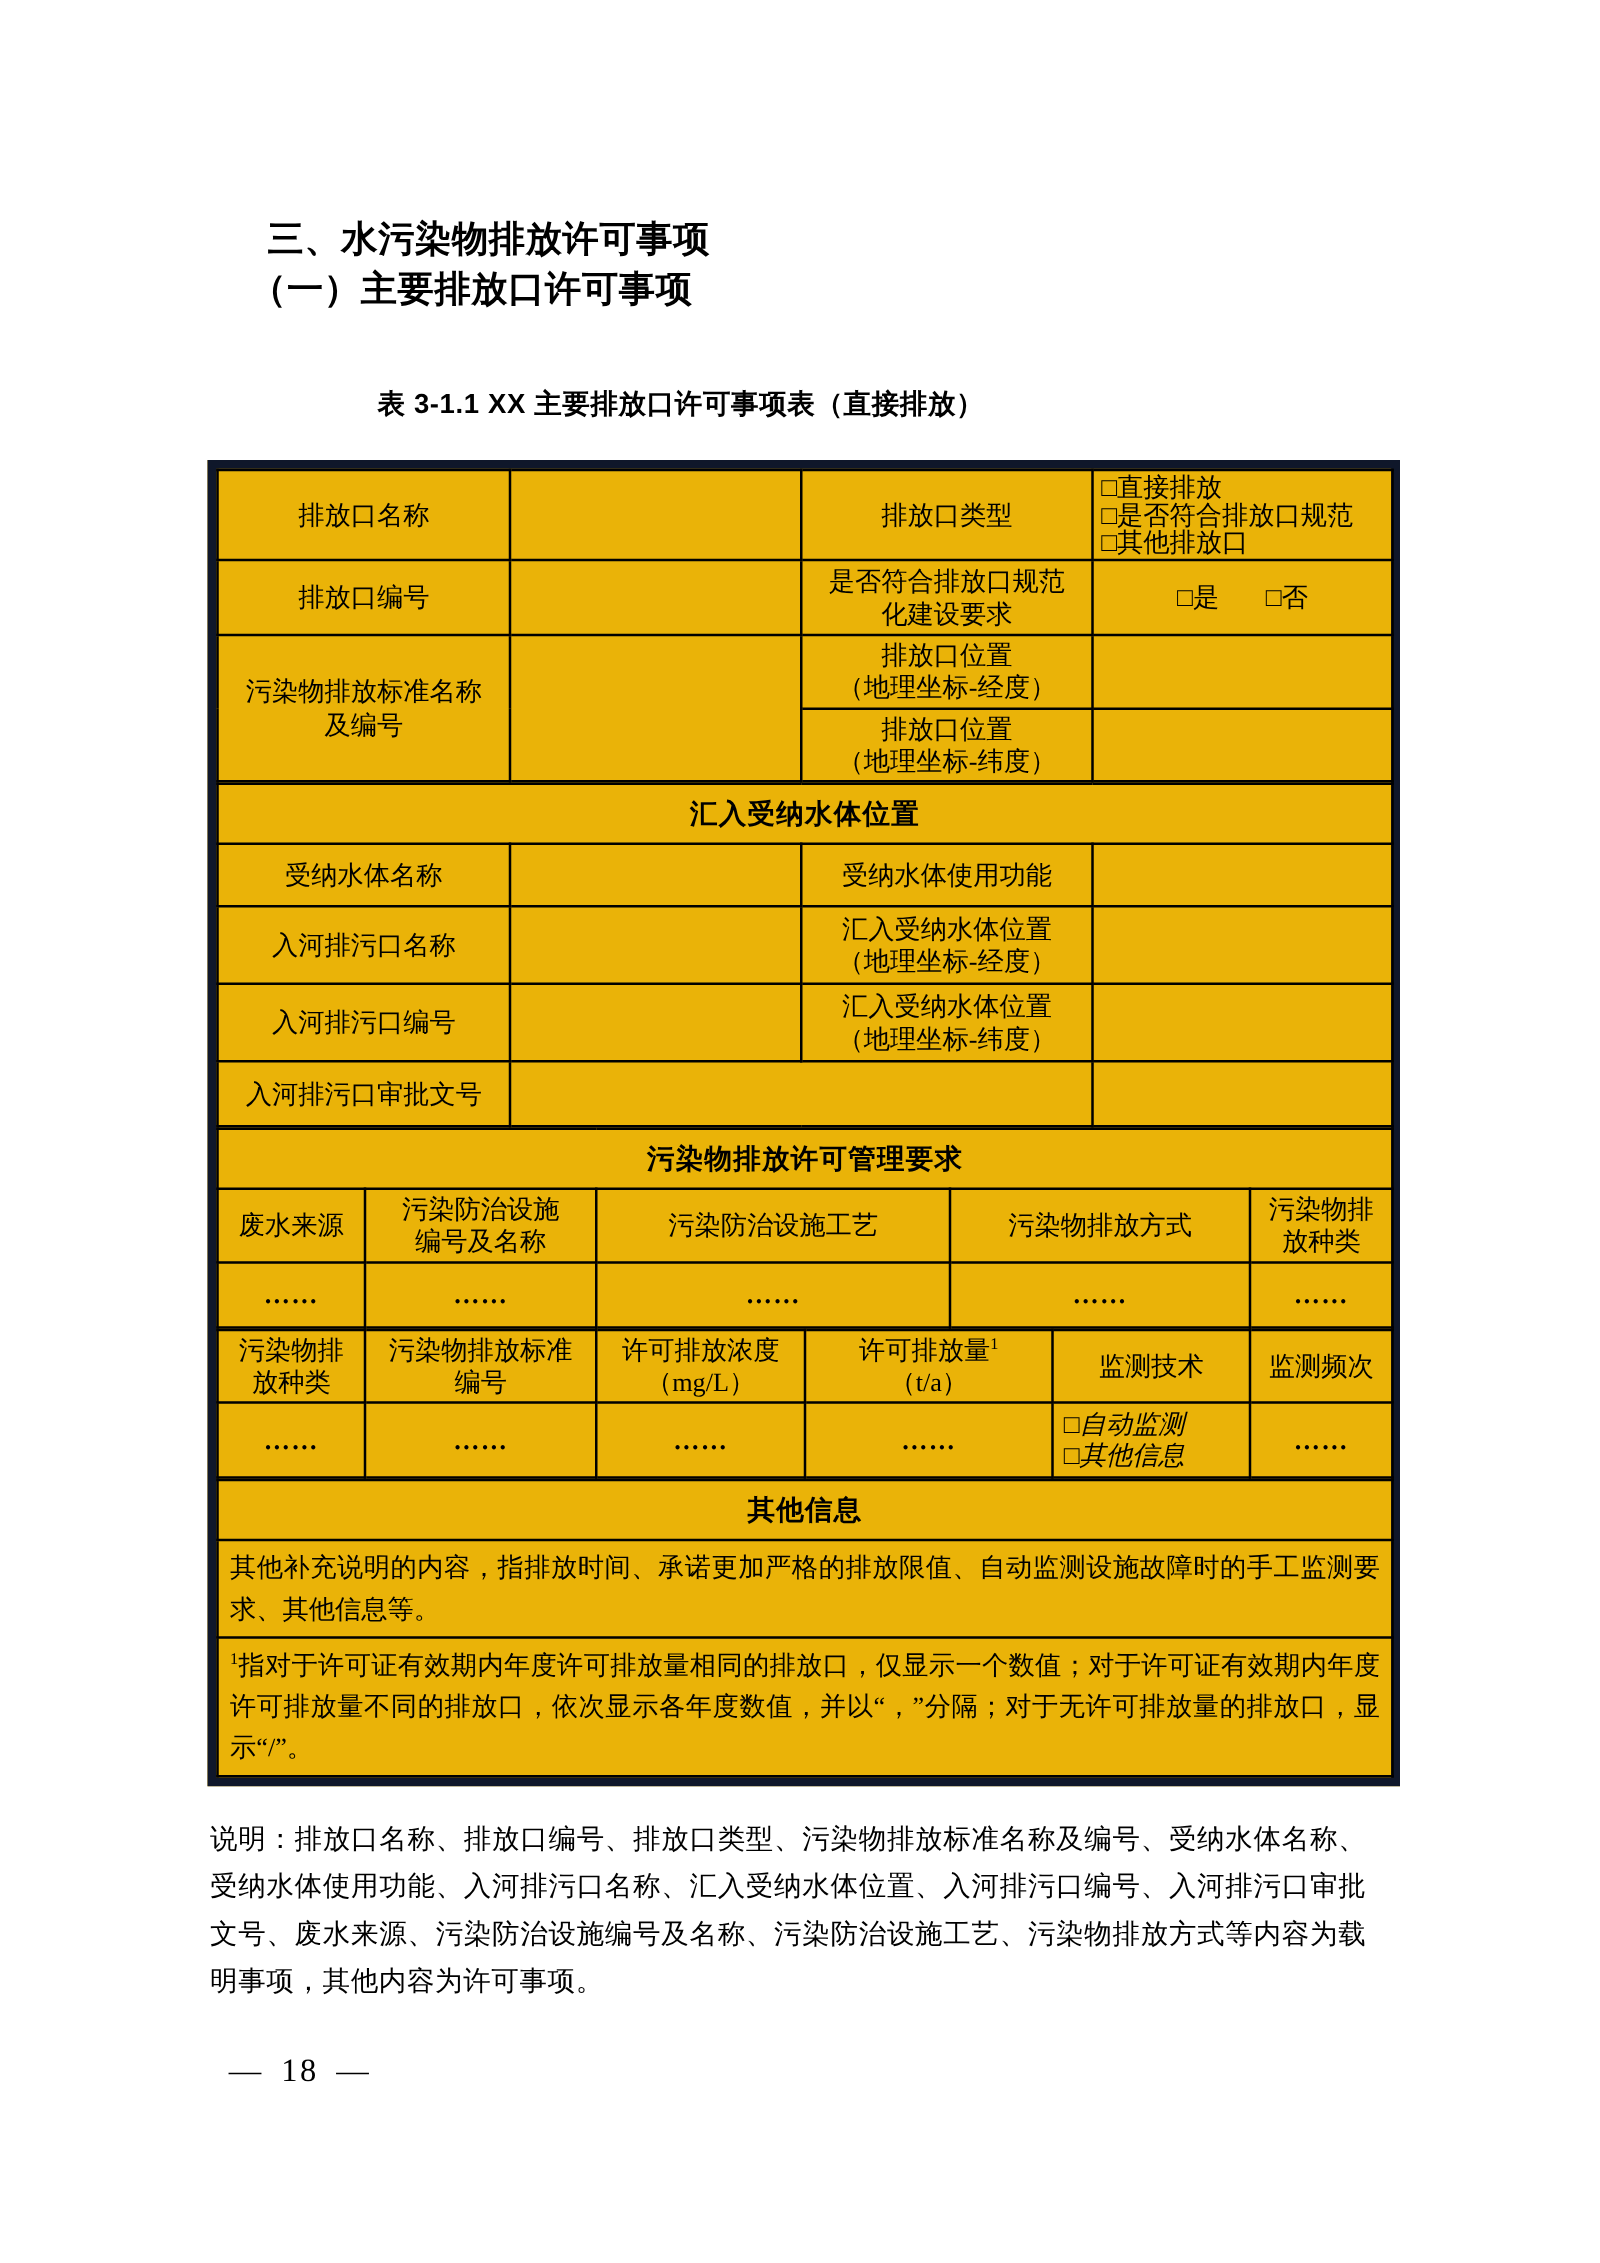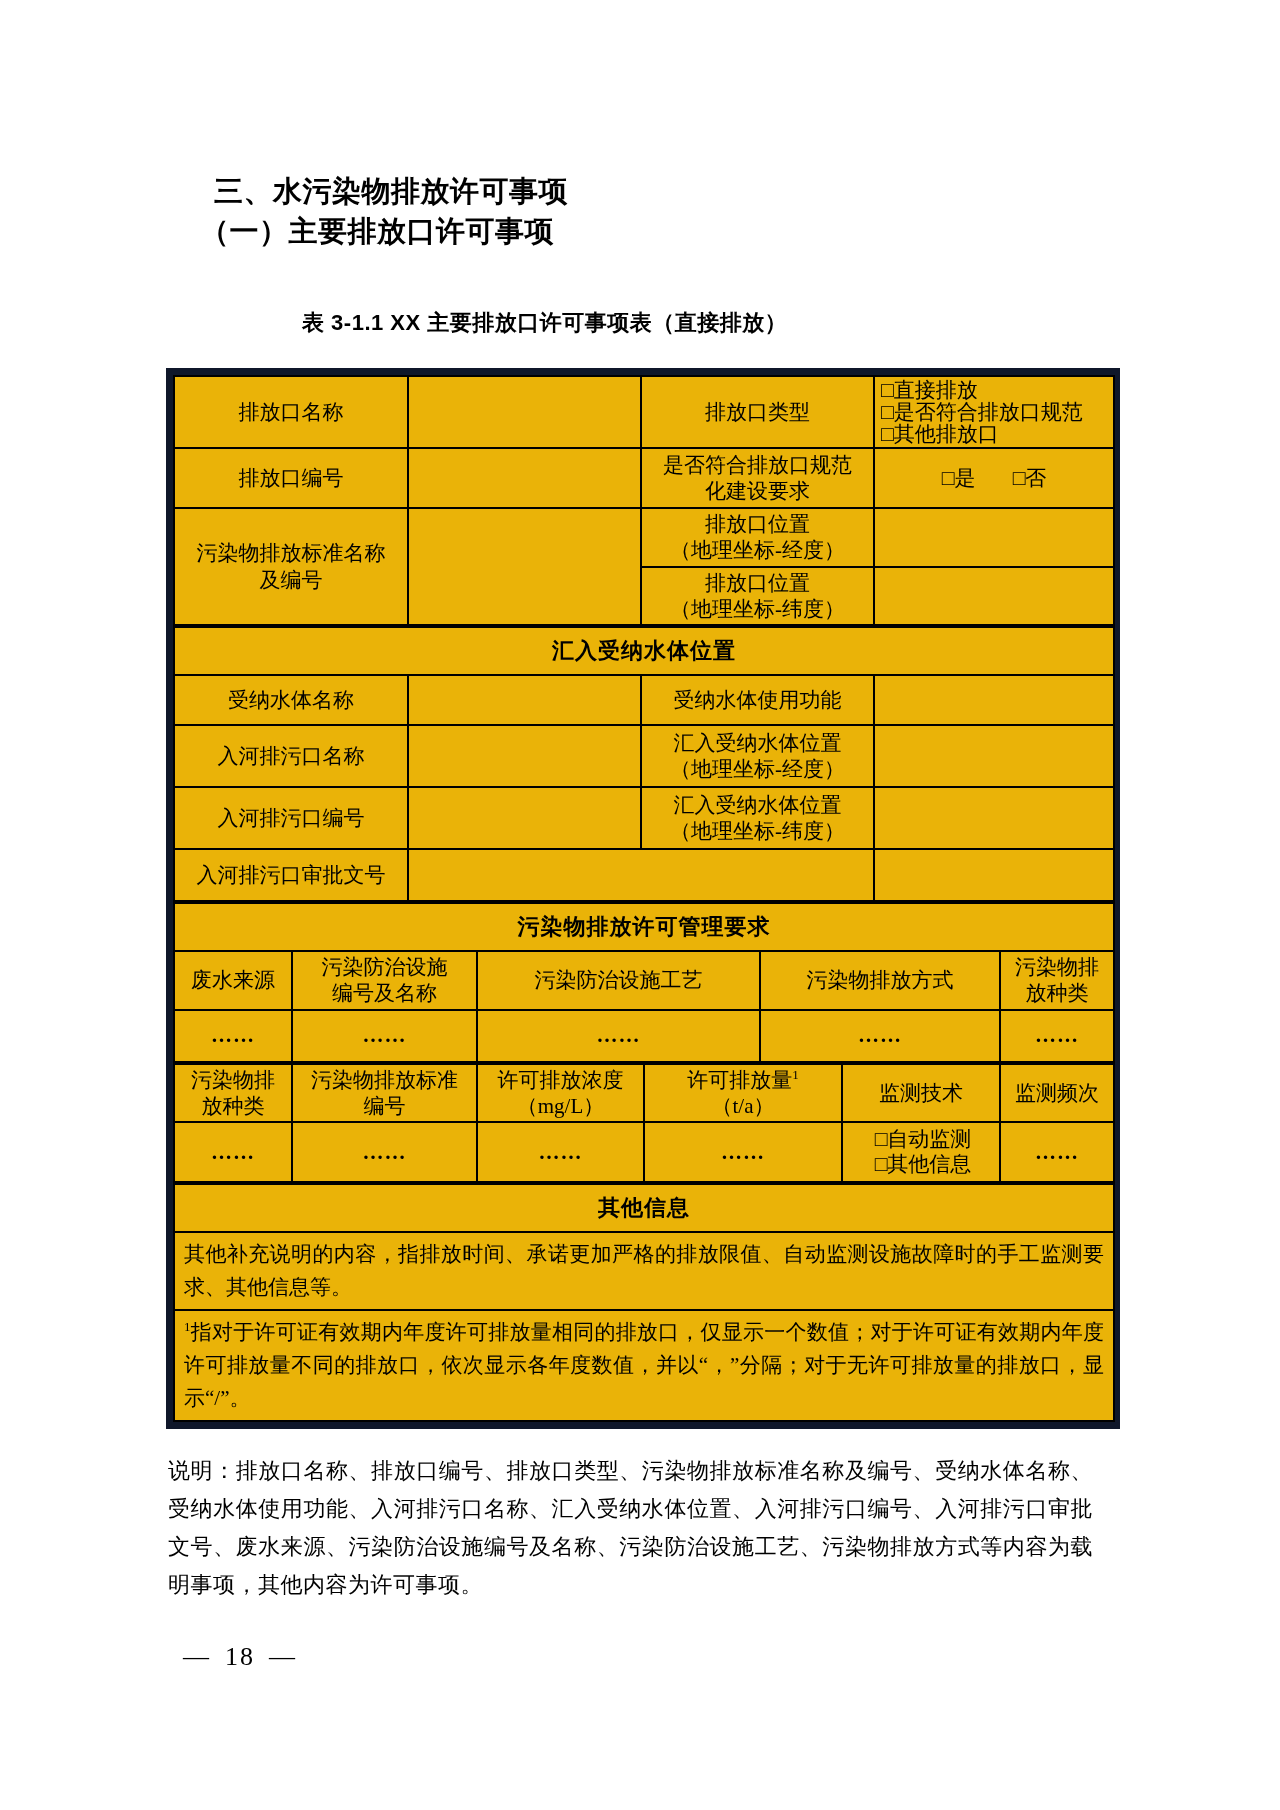--- a/index.html
+++ b/index.html
@@ -21,21 +21,21 @@
               border:7px solid #0f172a; background:#eab308; }
   table { width:100%; border-collapse:collapse; table-layout:fixed; }
   td { border:2px solid #000; text-align:center; vertical-align:middle;
        font-size:21px; line-height:1.25; padding:2px 4px;
        font-family:"Liberation Serif", serif; word-break:break-all; }
   .sec td { font-weight:bold; font-size:22px; letter-spacing:1px; }
   .cb-cell { text-align:left; padding-left:6px; }
   .cb-cell .cbline { line-height:22px; white-space:nowrap; }
   .cb { display:inline-block; }
   .yn { margin:0 16px; white-space:nowrap; }
-  .monitor-cell { text-align:center; padding-left:8px; }
+  .monitor-cell { text-align:left; padding-left:8px;font-style:italic; }
   .monitor-cell .cbline { line-height:25px; white-space:nowrap; }
   .dots { letter-spacing:1px; font-weight:bold; }
   .text-cell { text-align:justify; padding:5px 9px; line-height:33px; font-size:21px; }
   sup { font-size:13px; line-height:0; vertical-align:super; }
 
   .remark { position:absolute; left:168px; top:1452px; width:925px;
             font-size:22px; line-height:38px; text-align:justify;
             letter-spacing:0.5px; }
   .pagenum { position:absolute; left:183px; top:1642px; font-size:26px;
              letter-spacing:2px; }

